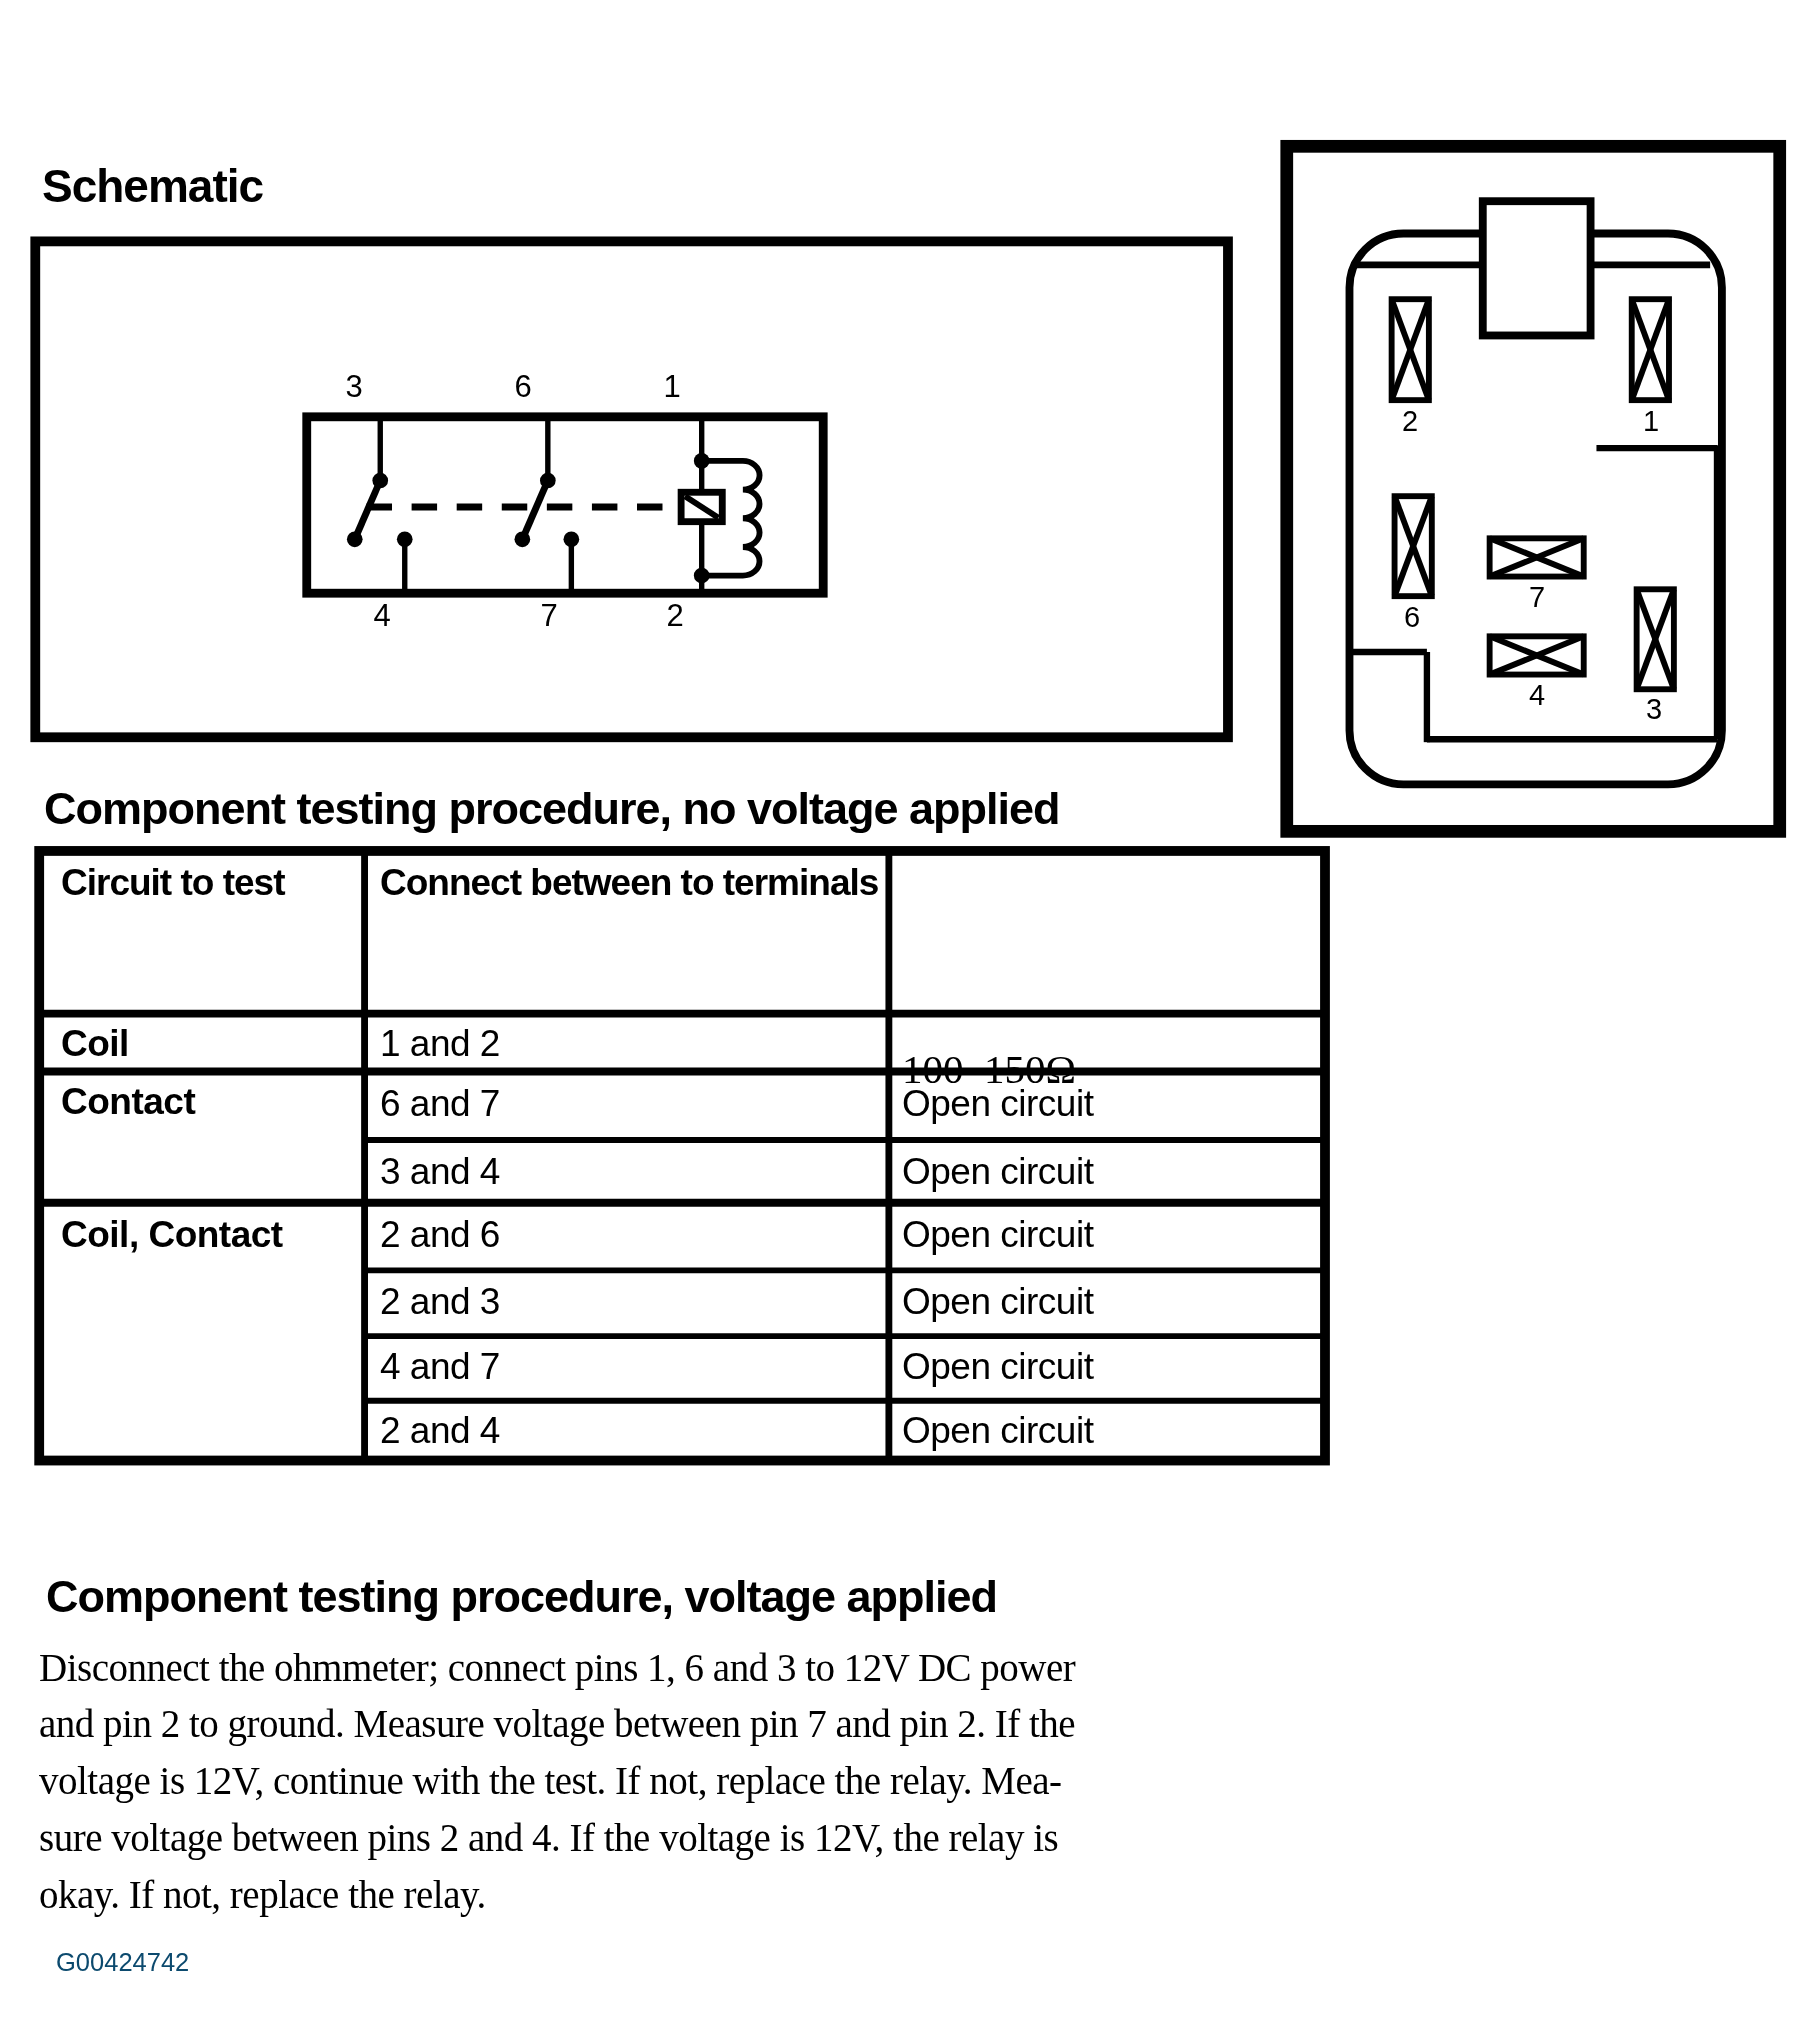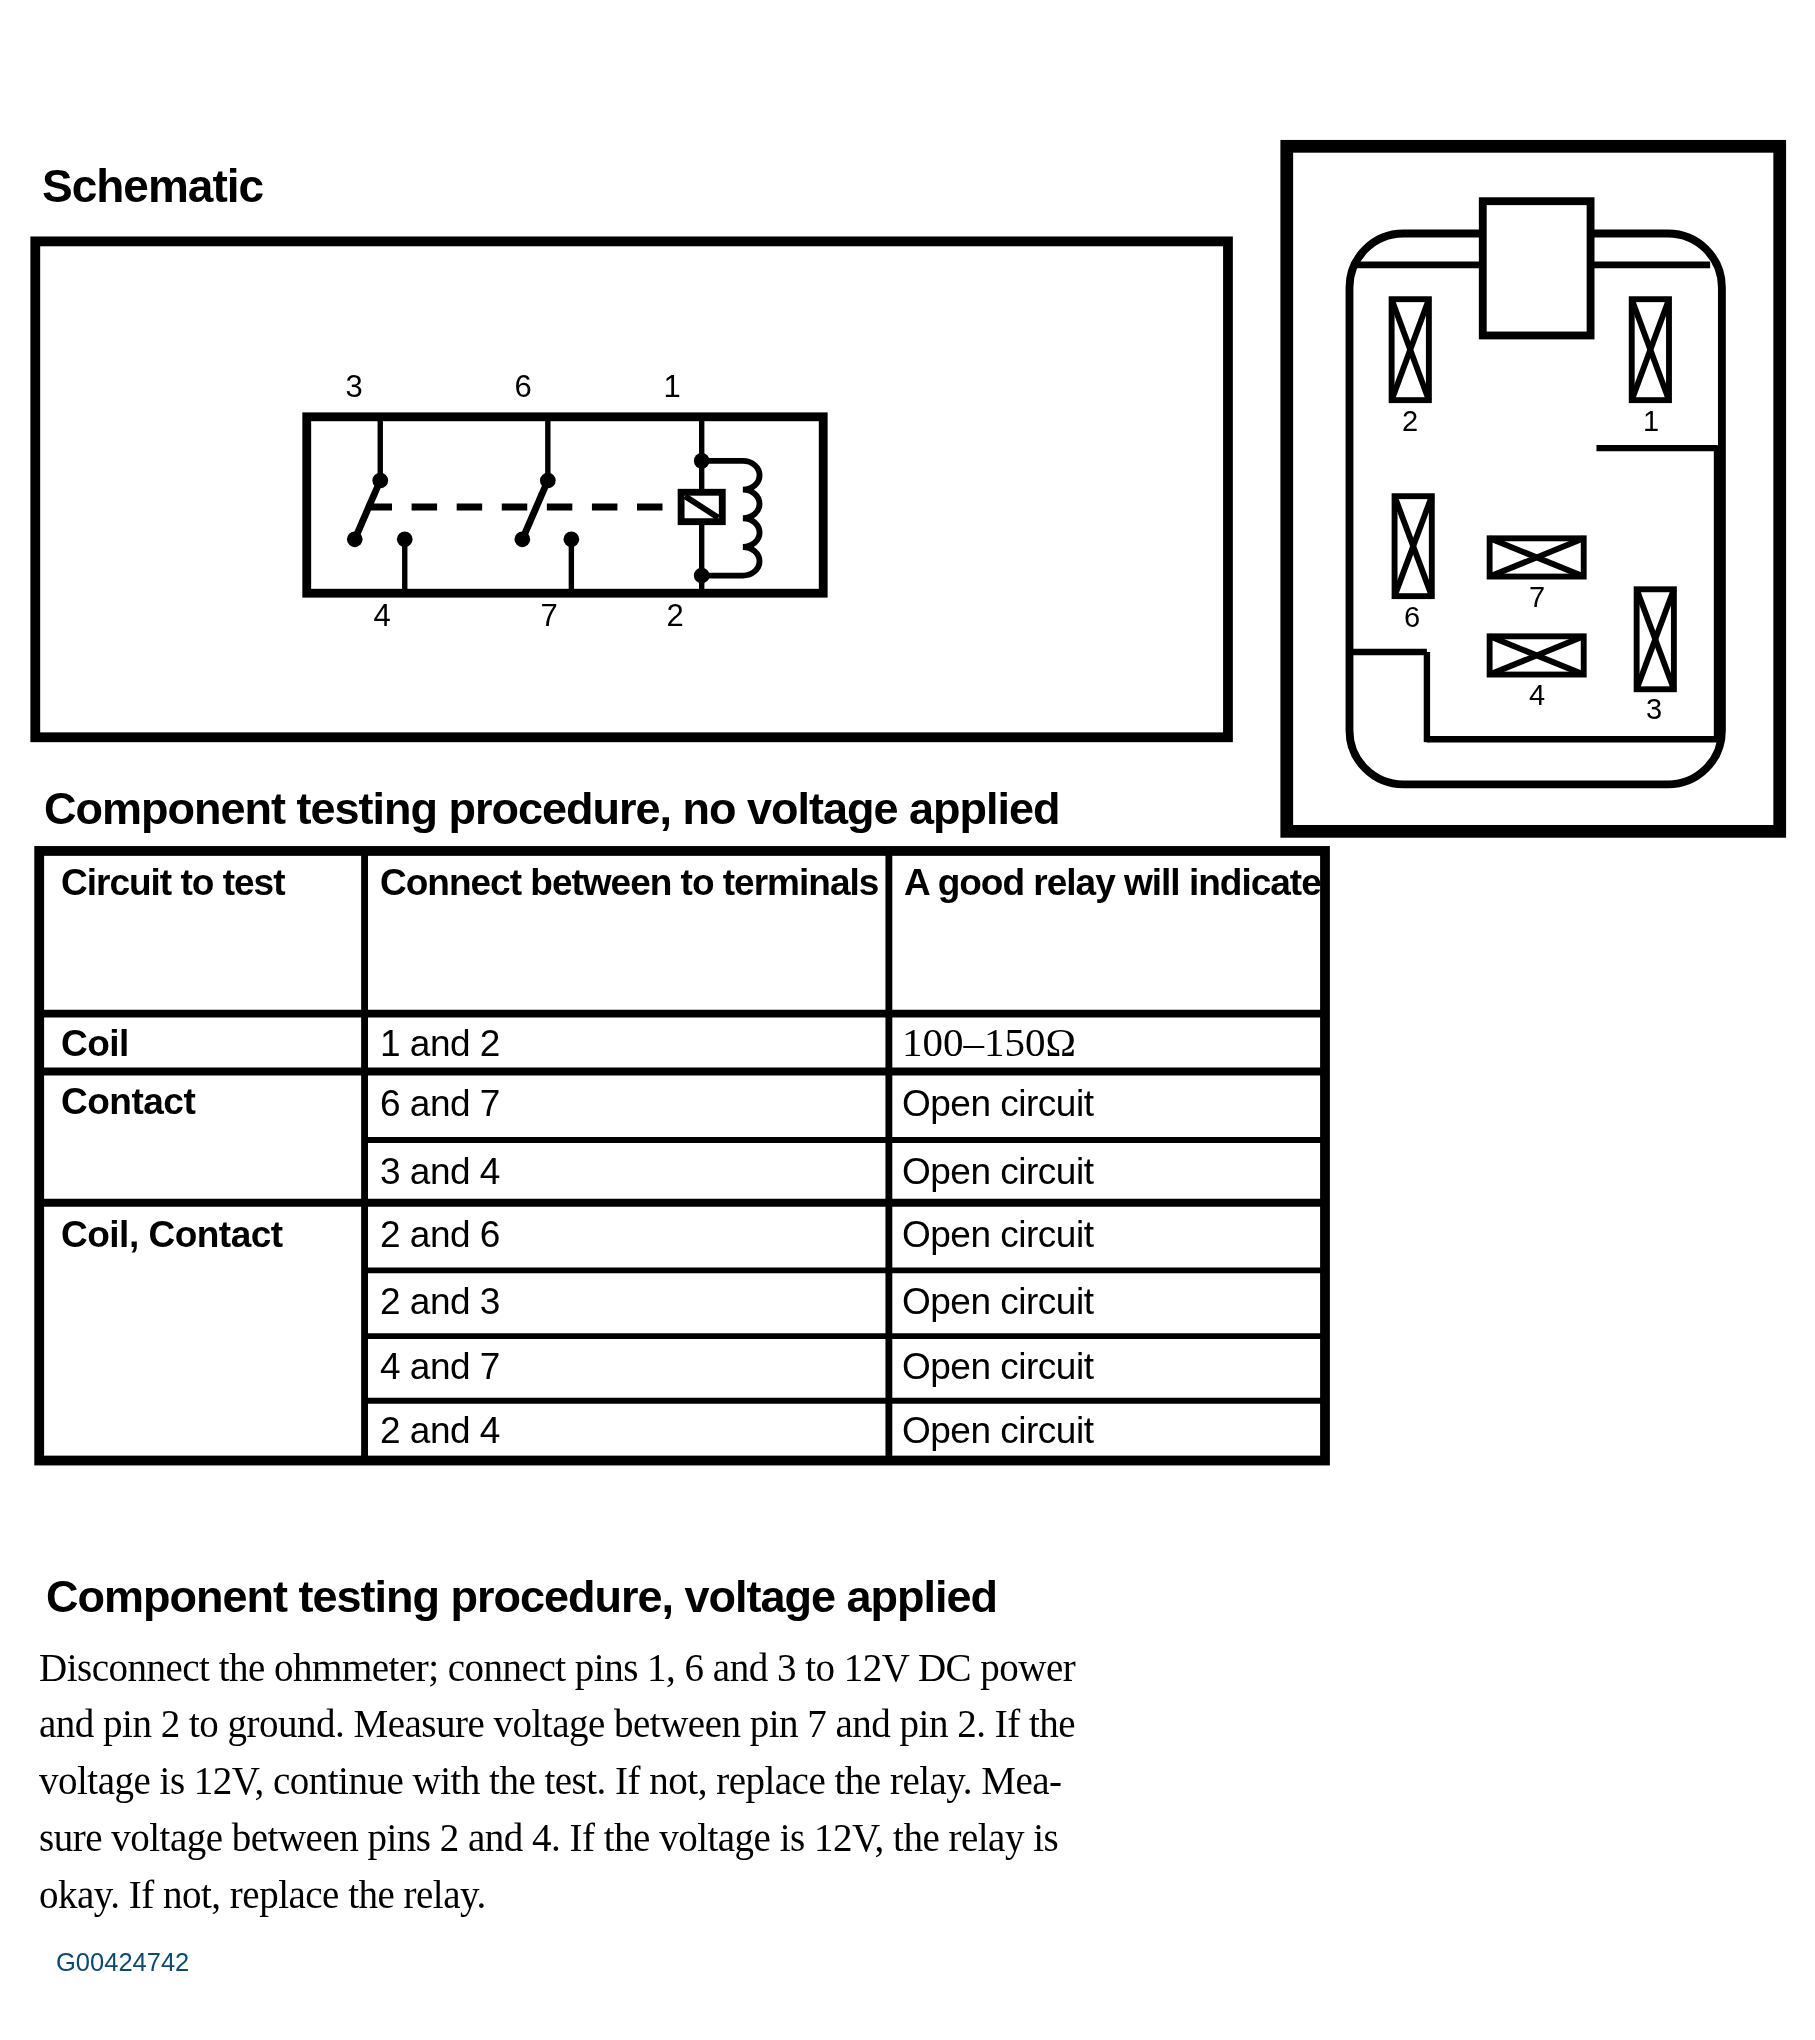--- a/index.html
+++ b/index.html
@@ -5,21 +5,21 @@
   html,body{margin:0;padding:0;background:#ffffff;}
   .page{position:relative;width:1815px;height:2041px;background:#ffffff;color:#000;
         font-family:"Liberation Sans", sans-serif;overflow:hidden;}
   svg{position:absolute;left:0;top:0;}
   .txt{position:absolute;white-space:nowrap;line-height:1.08;}
   .h1{font-weight:bold;font-size:46px;letter-spacing:-1px;}
   .h2{font-weight:bold;font-size:45px;letter-spacing:-1px;}
   .cellh{font-weight:bold;font-size:37px;letter-spacing:-1px;}
   .cell{font-size:37px;letter-spacing:-0.5px;}
   .cellb{font-weight:bold;font-size:37px;letter-spacing:-0.5px;}
-  .ser{font-family:"Liberation Serif", serif;font-size:41px;}
+  .ser{font-family:"Liberation Serif", serif;font-size:41px;margin-top:27px;}
   .para{font-family:"Liberation Serif", serif;font-size:39px;letter-spacing:-0.5px;}
   .pin{font-size:31px;transform:translateX(-50%);}
   .tpin{font-size:29px;transform:translateX(-50%);}
   .gid{font-size:25.5px;color:#0c4a6e;}
 </style>
 </head>
 <body>
 
 <div class="page">
 
@@ -140,21 +140,20 @@
 
   <div class="txt tpin" style="left:1410px;top:406px;">2</div>
   <div class="txt tpin" style="left:1651px;top:406px;">1</div>
   <div class="txt tpin" style="left:1412px;top:602px;">6</div>
   <div class="txt tpin" style="left:1537px;top:582px;">7</div>
   <div class="txt tpin" style="left:1537px;top:680px;">4</div>
   <div class="txt tpin" style="left:1654px;top:694px;">3</div>
 
   <div class="txt cellh" style="left:61px;top:863px;">Circuit to test</div>
   <div class="txt cellh" style="left:380px;top:863px;">Connect between to terminals</div>
-  <div class="txt cellh" style="left:904px;top:863px;">A good relay will indicate</div>
 
   <div class="txt cellb" style="left:61px;top:1024px;">Coil</div>
   <div class="txt cell" style="left:380px;top:1024px;">1 and 2</div>
   <div class="txt ser" style="left:902px;top:1020px;">100–150Ω</div>
 
   <div class="txt cellb" style="left:61px;top:1082px;">Contact</div>
   <div class="txt cell" style="left:380px;top:1084px;">6 and 7</div>
   <div class="txt cell" style="left:902px;top:1084px;">Open circuit</div>
   <div class="txt cell" style="left:380px;top:1152px;">3 and 4</div>
   <div class="txt cell" style="left:902px;top:1152px;">Open circuit</div>

